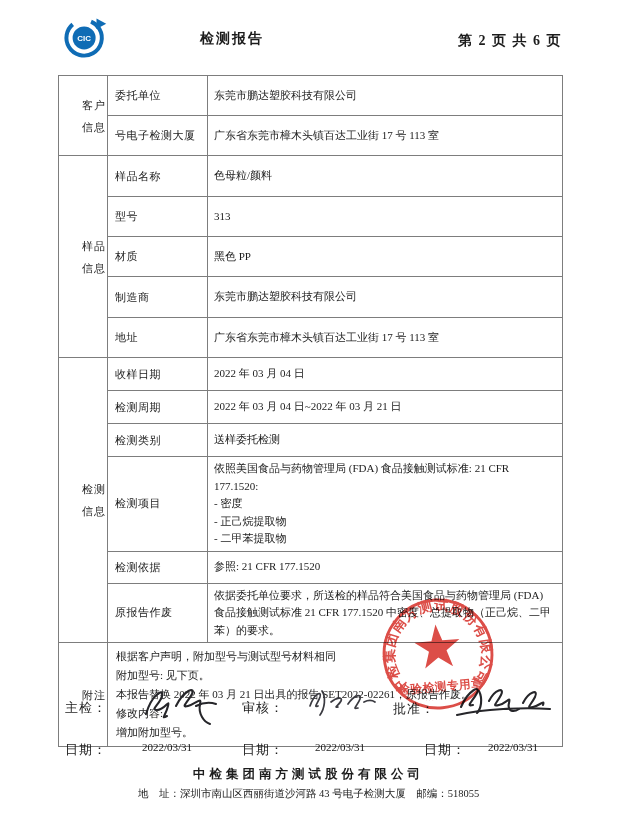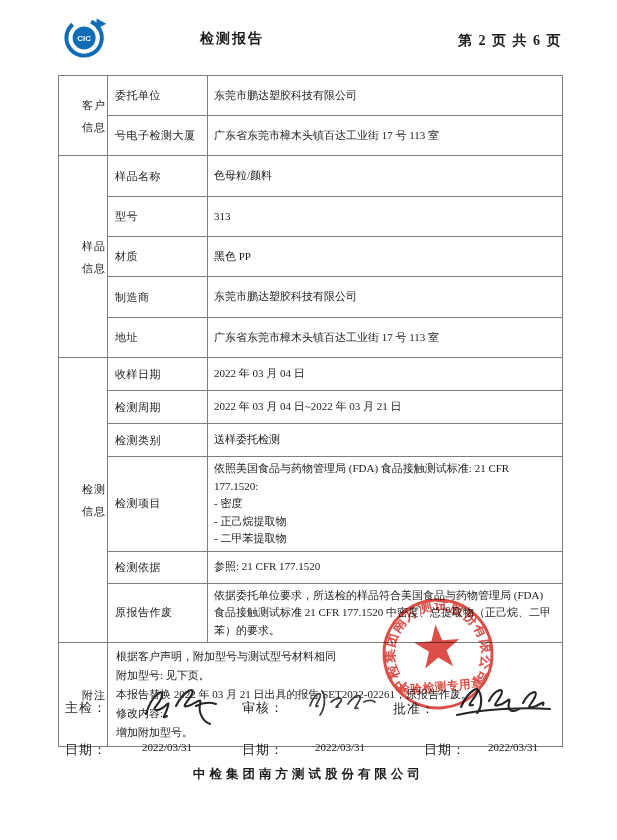--- a/index.html
+++ b/index.html
@@ -180,14 +180,15 @@
       <path id="ringPath" d="M 46.3,153.7 A 76,76 0 1 1 153.7,153.7" fill="none" stroke="none"></path>
       <text font-size="24" letter-spacing="1.5" stroke="none" font-family="Liberation Serif, serif" font-weight="bold">
         <textPath href="#ringPath" startOffset="0">中检集团南方测试股份有限公司</textPath>
       </text>
       <text x="100" y="163" text-anchor="middle" font-size="20" letter-spacing="1" stroke="none" font-weight="bold" font-family="Liberation Serif, serif">检验检测专用章</text>
       <text x="100" y="181" text-anchor="middle" font-size="8" letter-spacing="3" stroke="none" opacity="0.8">··········</text>
     </g>
   </svg>
 
   <div class="abs ft-company">中检集团南方测试股份有限公司</div>
+  <div class="abs ft-addr">地　址：深圳市南山区西丽街道沙河路 43 号电子检测大厦　邮编：518055</div>
 
 </div>
 
 </body></html>

